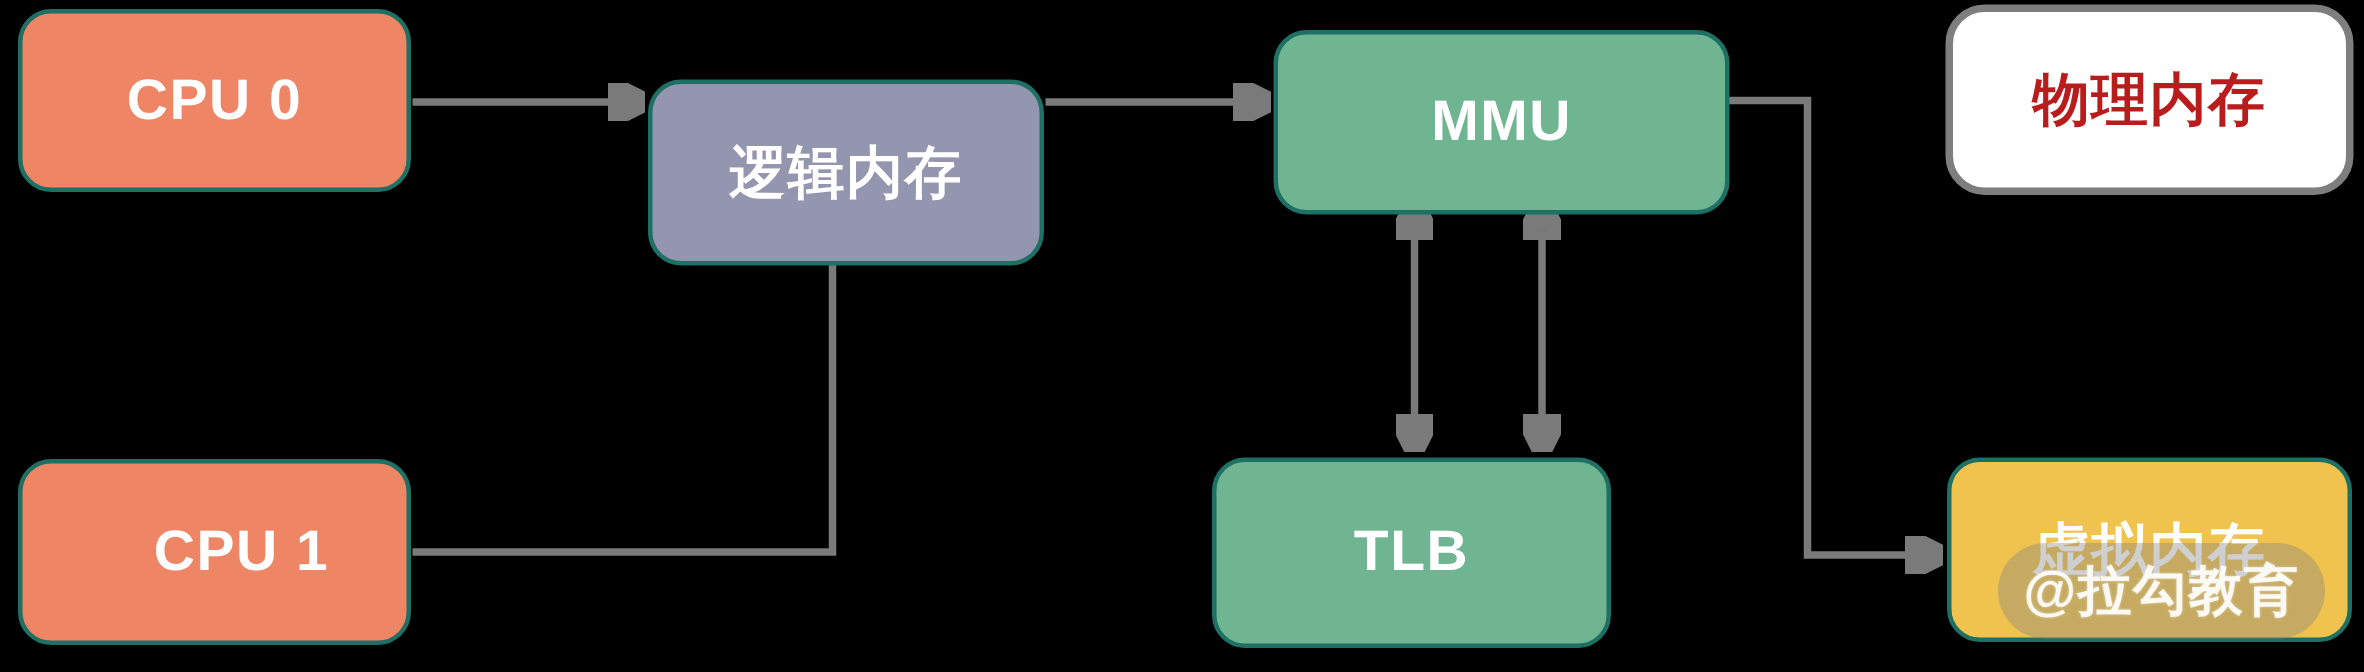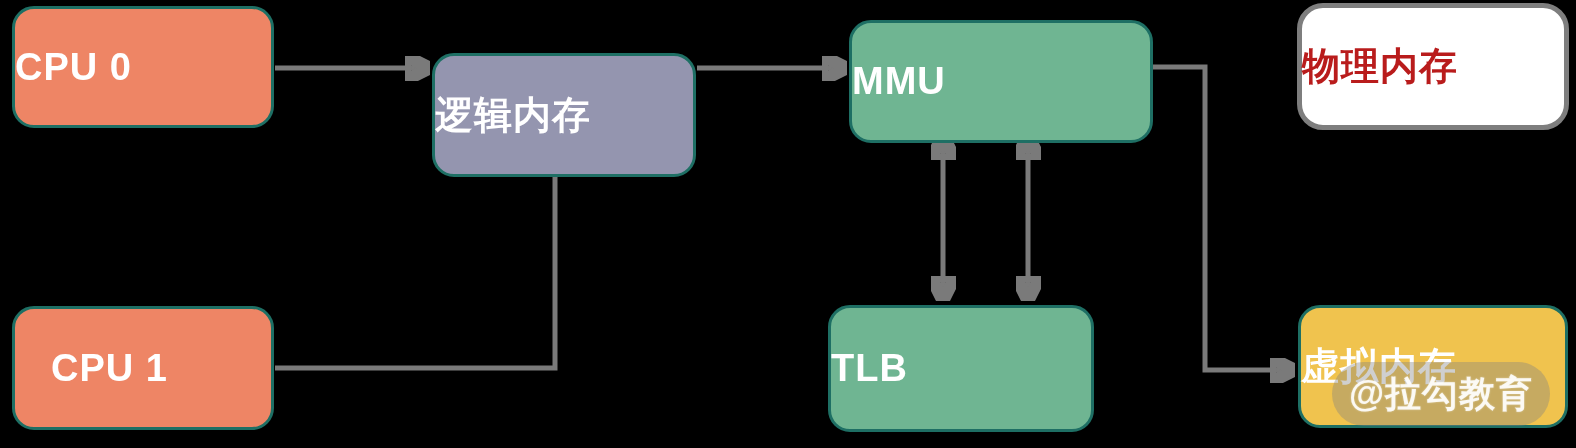--- a/index.html
+++ b/index.html
@@ -12,21 +12,21 @@
     position: relative;
     width: 1576px;
     height: 448px;
     background: #000000;
     overflow: hidden;
   }
   .node {
     position: absolute;
     display: flex;
     align-items: center;
-    justify-content: flex-start;
+    justify-content: center;
     border-radius: 22px;
     font-size: 38px;
     font-weight: 600;
     color: #ffffff;
     letter-spacing: 1px;
     box-sizing: border-box;
     border: 3px solid #1E6F64;
   }
   .node-cpu   { background: #EE8565; }
   .node-gray  { background: #9495AF; }
@@ -37,21 +37,21 @@
     border: 5px solid #7E7E7E;
     color: #b91c1c;
     border-radius: 26px;
   }
 
   #cpu0     { left: 12px;   top: 6px;   width: 262px; height: 122px; }
   #logical  { left: 432px;  top: 5px;   width: 264px; height: 124px; margin-top: 48px; }
   #mmu      { left: 849px;  top: 20px;   width: 304px; height: 123px; }
   #physical { left: 1297px; top: 3px;   width: 272px; height: 127px; }
   #cpu1     { left: 12px;   top: 306px; width: 262px; height: 124px; padding-left: 36px; }
-  #tlb      { left: 828px;  top: 305px; width: 266px; height: 127px; }
+  #tlb      { left: 808px;  top: 305px; width: 266px; height: 127px; }
   #virtual  { left: 1298px; top: 305px; width: 270px; height: 123px; }
 
   #edges {
     position: absolute;
     left: 0; top: 0;
     width: 1576px;
     height: 448px;
     pointer-events: none;
   }
   #edges path {

